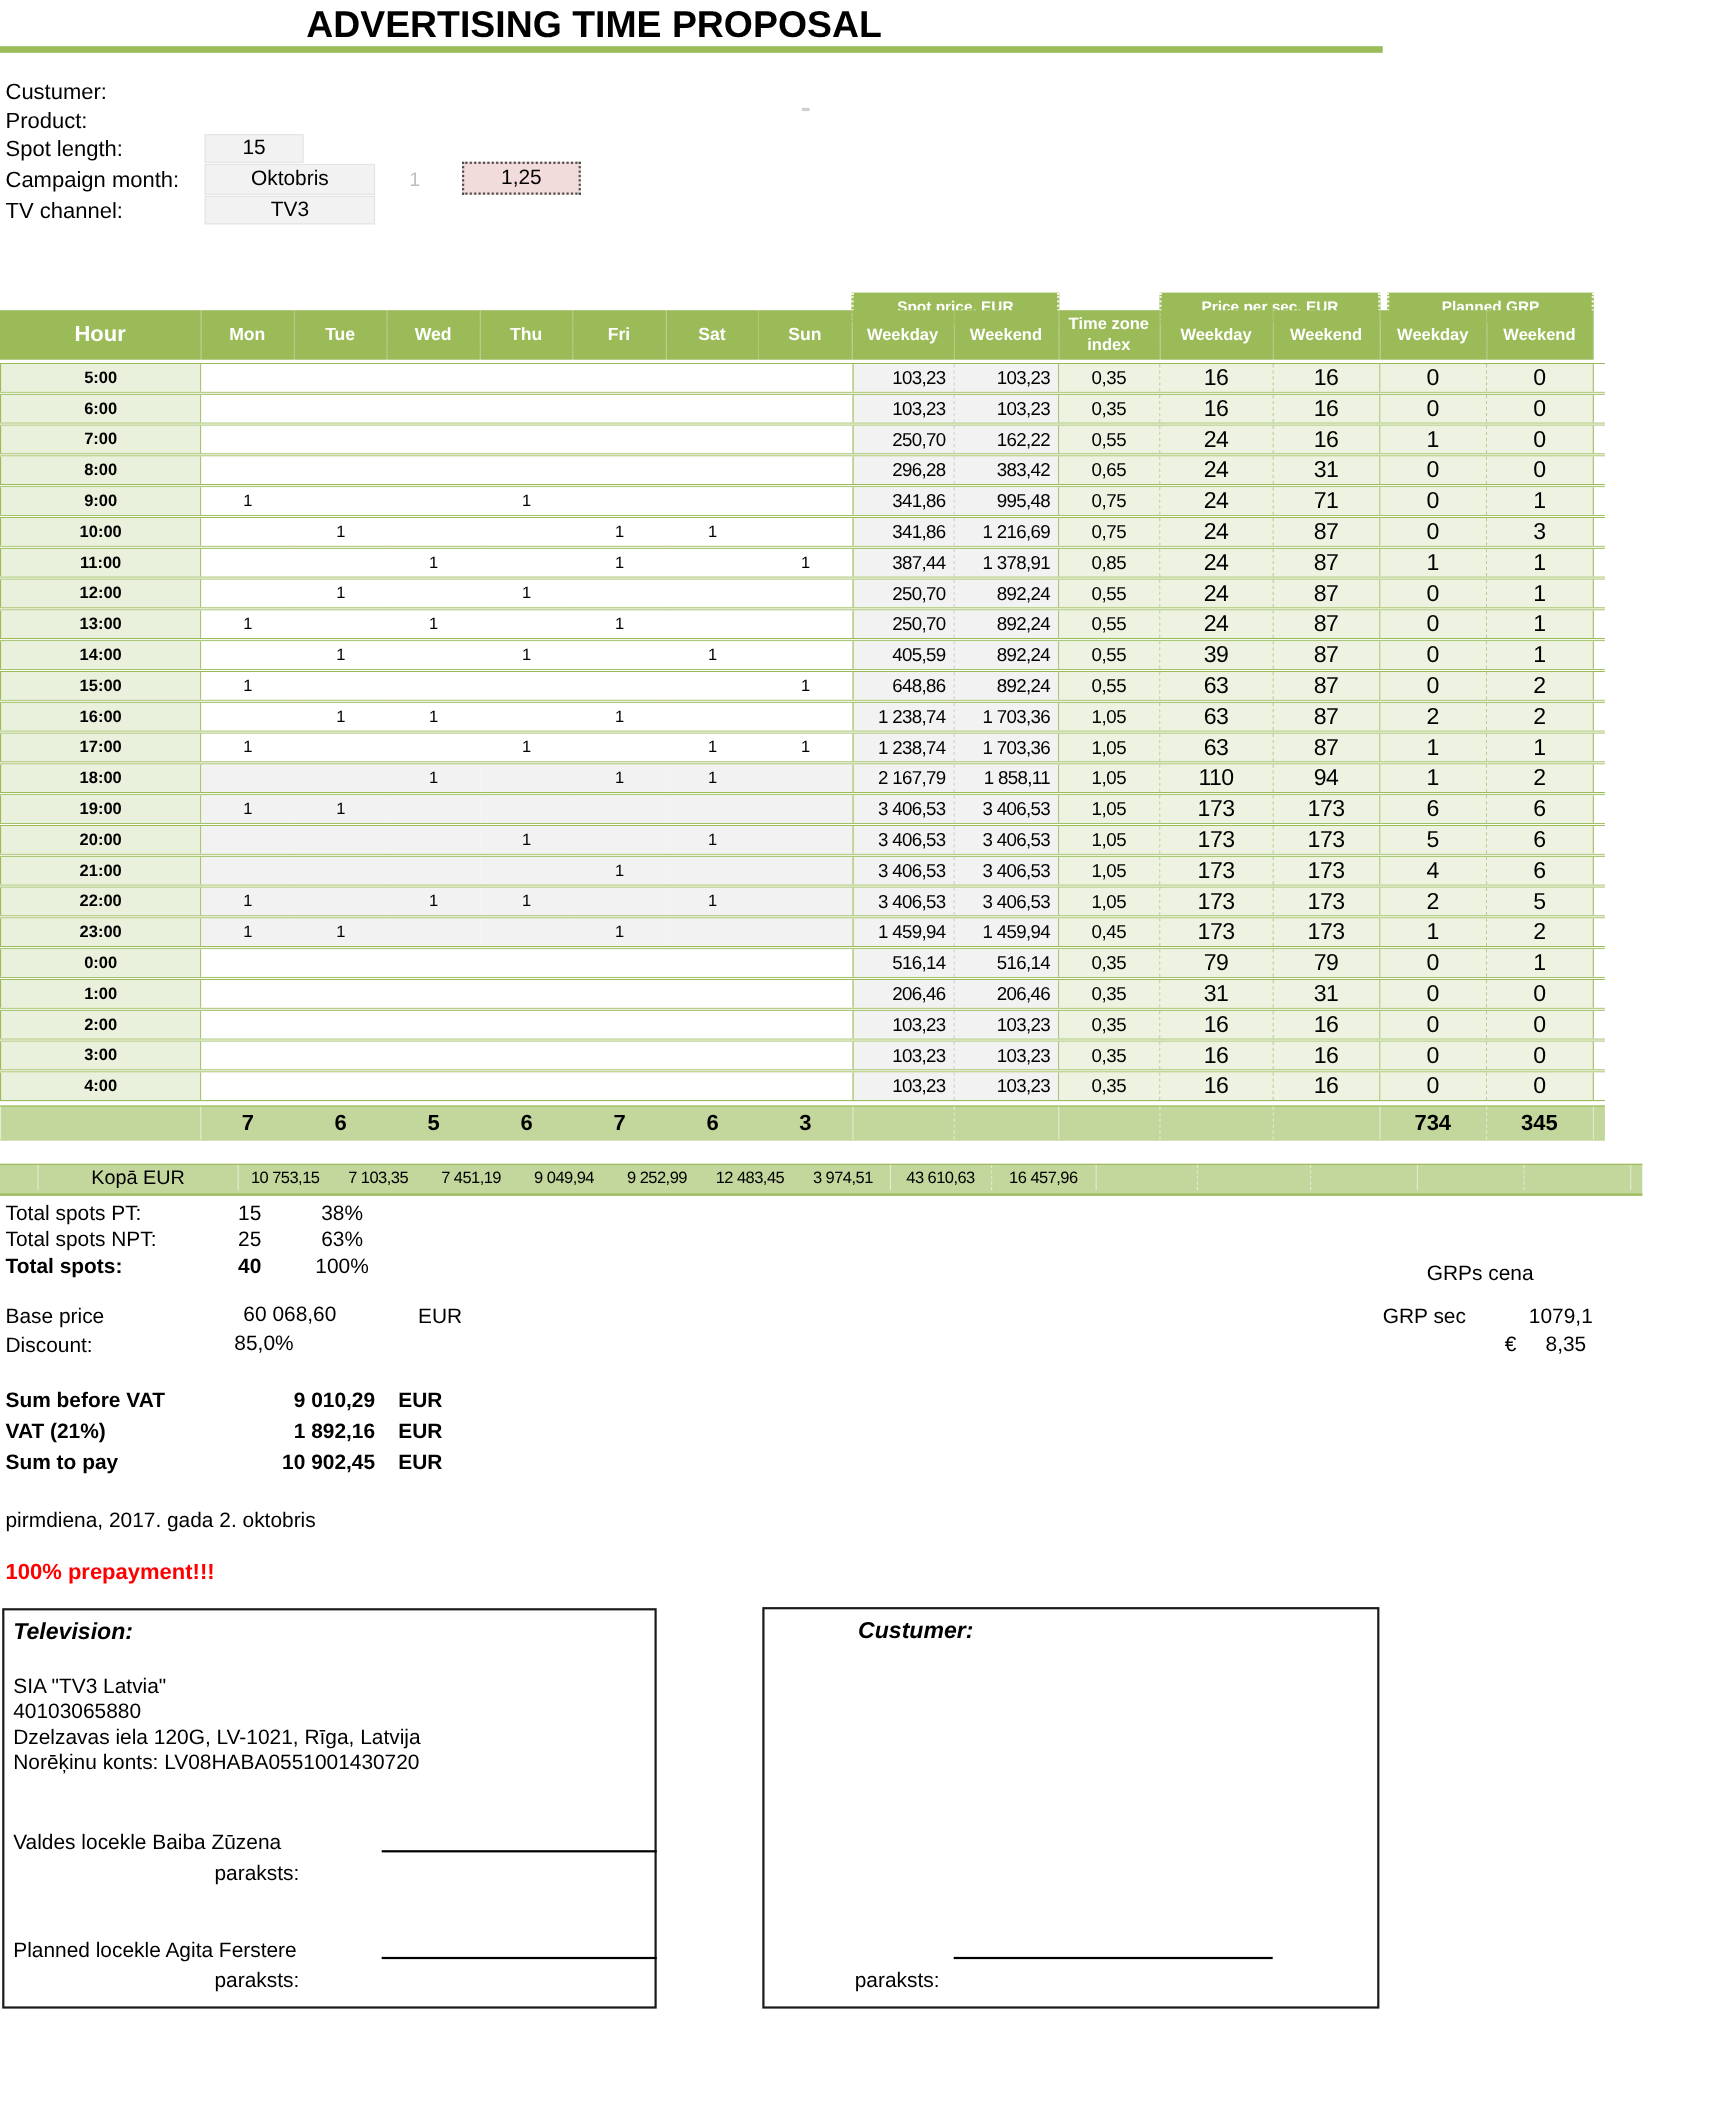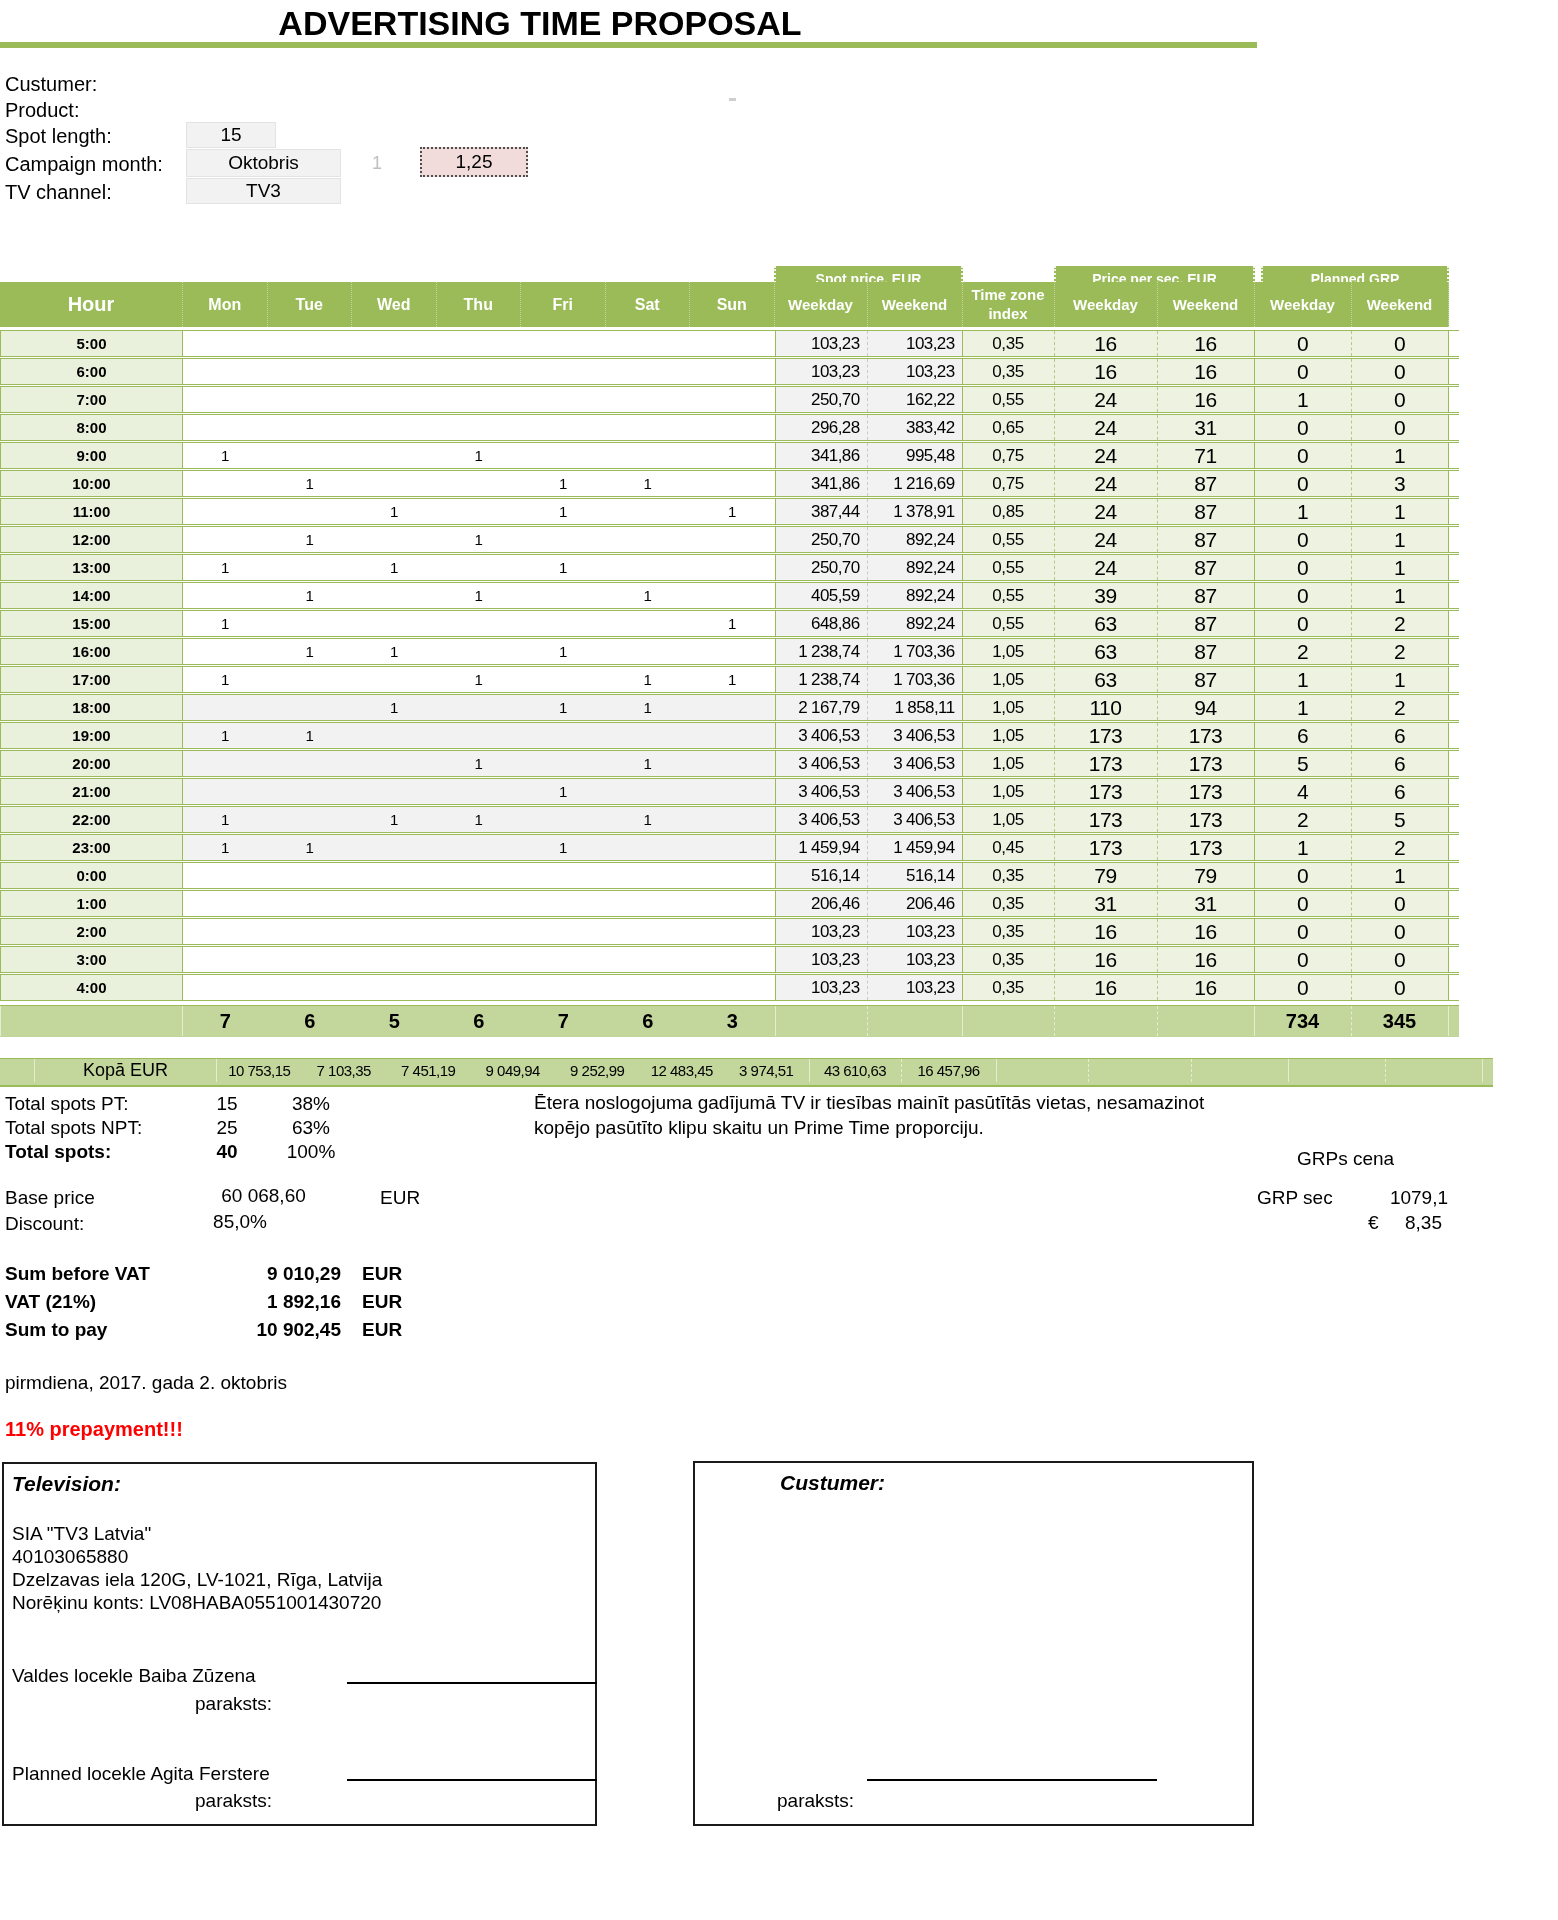--- a/index.html
+++ b/index.html
@@ -601,21 +601,20 @@
   <div class="abs s19" style="left:5px;top:1092px;">Total spots PT:</div>
   <div class="abs s19" style="left:192px;top:1092px;width:70px;text-align:center;">15</div>
   <div class="abs s19" style="left:276px;top:1092px;width:70px;text-align:center;">38%</div>
   <div class="abs s19" style="left:5px;top:1116px;">Total spots NPT:</div>
   <div class="abs s19" style="left:192px;top:1116px;width:70px;text-align:center;">25</div>
   <div class="abs s19" style="left:276px;top:1116px;width:70px;text-align:center;">63%</div>
   <div class="abs s19 sbold" style="left:5px;top:1140px;">Total spots:</div>
   <div class="abs s19 sbold" style="left:192px;top:1140px;width:70px;text-align:center;">40</div>
   <div class="abs s19" style="left:276px;top:1140px;width:70px;text-align:center;">100%</div>
 
-  <div class="abs terms">Ētera noslogojuma gadījumā TV ir tiesības mainīt pasūtītās vietas, nesamazinot kopējo pasūtīto klipu skaitu un Prime Time proporciju.</div>
 
   <div class="abs s19" style="left:5px;top:1186px;">Base price</div>
   <div class="abs s19" style="left:186px;top:1184px;width:155px;text-align:center;">60 068,60</div>
   <div class="abs s19" style="left:380px;top:1186px;">EUR</div>
   <div class="abs s19" style="left:5px;top:1212px;">Discount:</div>
   <div class="abs s19" style="left:190px;top:1210px;width:100px;text-align:center;">85,0%</div>
 
   <div class="abs s19" style="left:1257px;top:1186px;">GRP sec</div>
   <div class="abs s19" style="left:1330px;top:1186px;width:118px;text-align:right;">1079,1</div>
   <div class="abs s19" style="left:1257px;top:1147px;margin-left:40px;">GRPs cena</div>
@@ -626,21 +625,21 @@
   <div class="abs s19 sbold" style="left:180px;top:1262px;width:161px;text-align:right;">9 010,29</div>
   <div class="abs s19 sbold" style="left:362px;top:1262px;">EUR</div>
   <div class="abs s19 sbold" style="left:5px;top:1290px;">VAT (21%)</div>
   <div class="abs s19 sbold" style="left:180px;top:1290px;width:161px;text-align:right;">1 892,16</div>
   <div class="abs s19 sbold" style="left:362px;top:1290px;">EUR</div>
   <div class="abs s19 sbold" style="left:5px;top:1318px;">Sum to pay</div>
   <div class="abs s19 sbold" style="left:180px;top:1318px;width:161px;text-align:right;">10 902,45</div>
   <div class="abs s19 sbold" style="left:362px;top:1318px;">EUR</div>
 
   <div class="abs s19" style="left:5px;top:1371px;">pirmdiena, 2017. gada 2. oktobris</div>
-  <div class="abs red" style="left:5px;top:1418px;">11% prepayment!!!</div>
+  <div class="abs red" style="left:5px;top:1418px;">100% prepayment!!!</div>
 
   <div class="abs sigbox" style="left:2px;top:1462px;width:595px;height:364px;">
     <div class="abs boxtitle" style="left:8px;top:8px;">Television:</div>
     <div class="abs s19" style="left:8px;top:58px;">SIA "TV3 Latvia"</div>
     <div class="abs s19" style="left:8px;top:81px;">40103065880</div>
     <div class="abs s19" style="left:8px;top:104px;">Dzelzavas iela 120G, LV-1021, Rīga, Latvija</div>
     <div class="abs s19" style="left:8px;top:127px;">Norēķinu konts: LV08HABA0551001430720</div>
     <div class="abs s19" style="left:8px;top:200px;">Valdes locekle Baiba Zūzena</div>
     <div class="abs sigline" style="left:343px;top:218px;width:250px;"></div>
     <div class="abs s19" style="left:191px;top:228px;">paraksts:</div>

